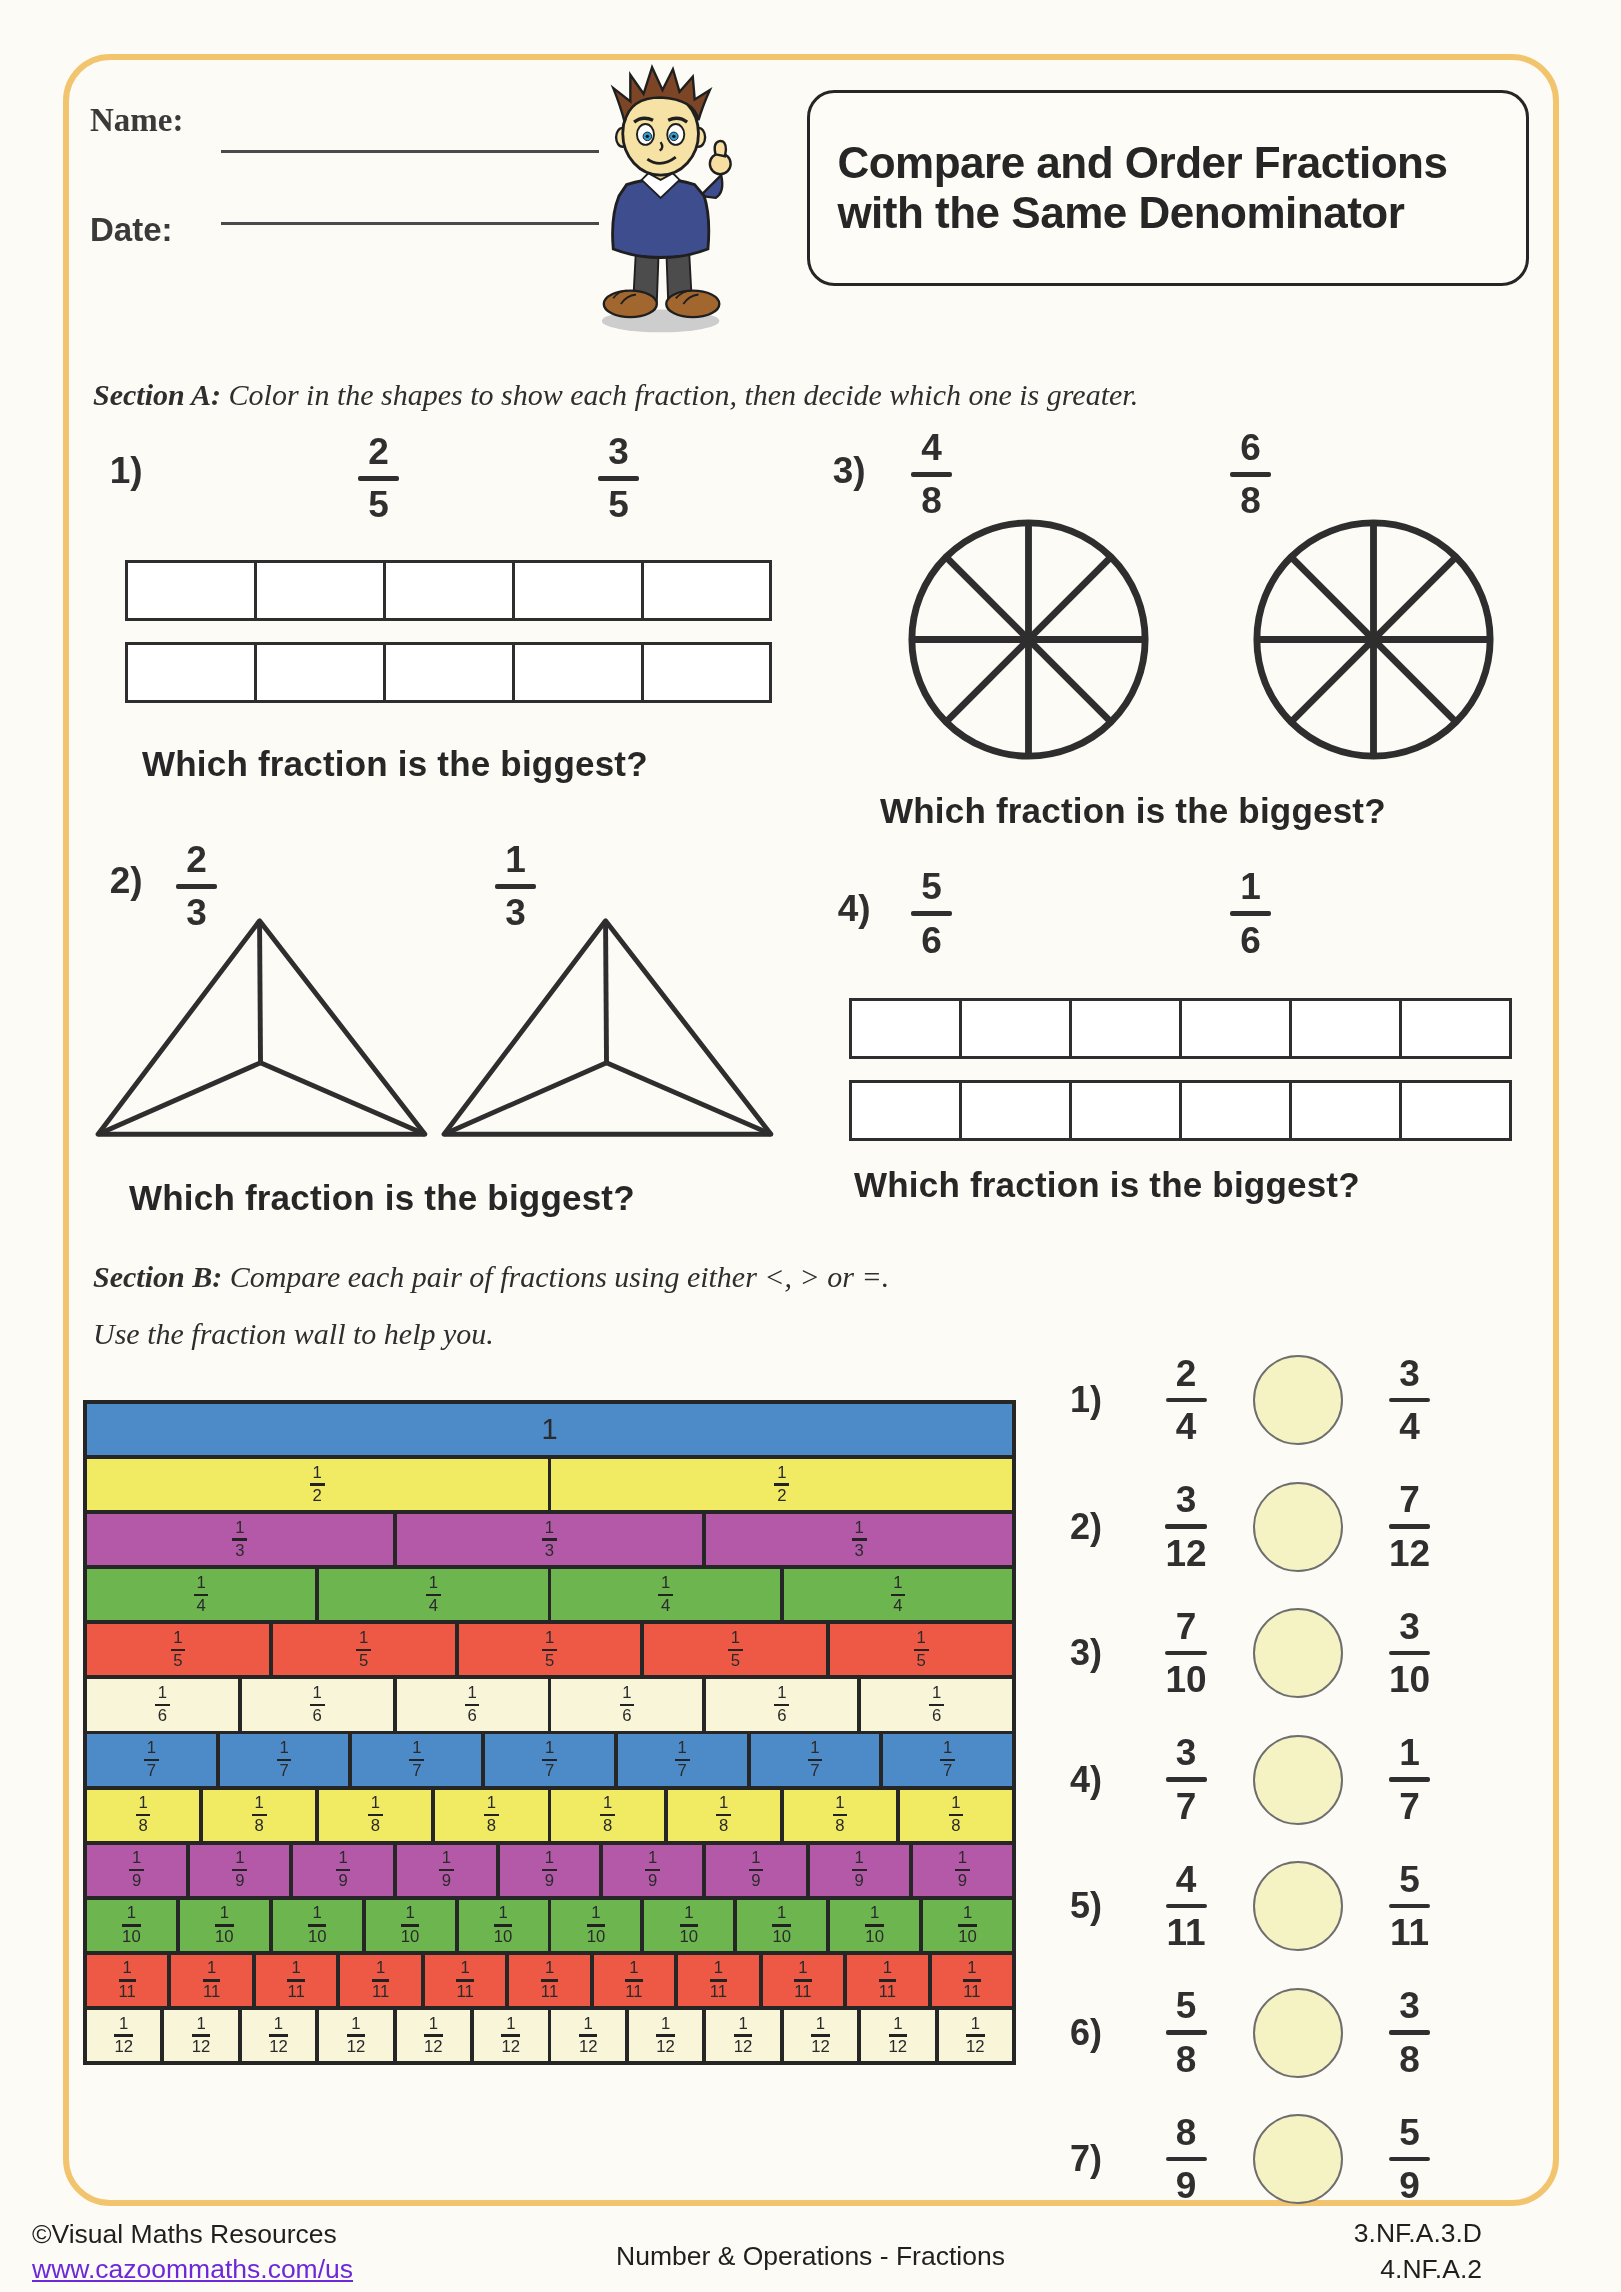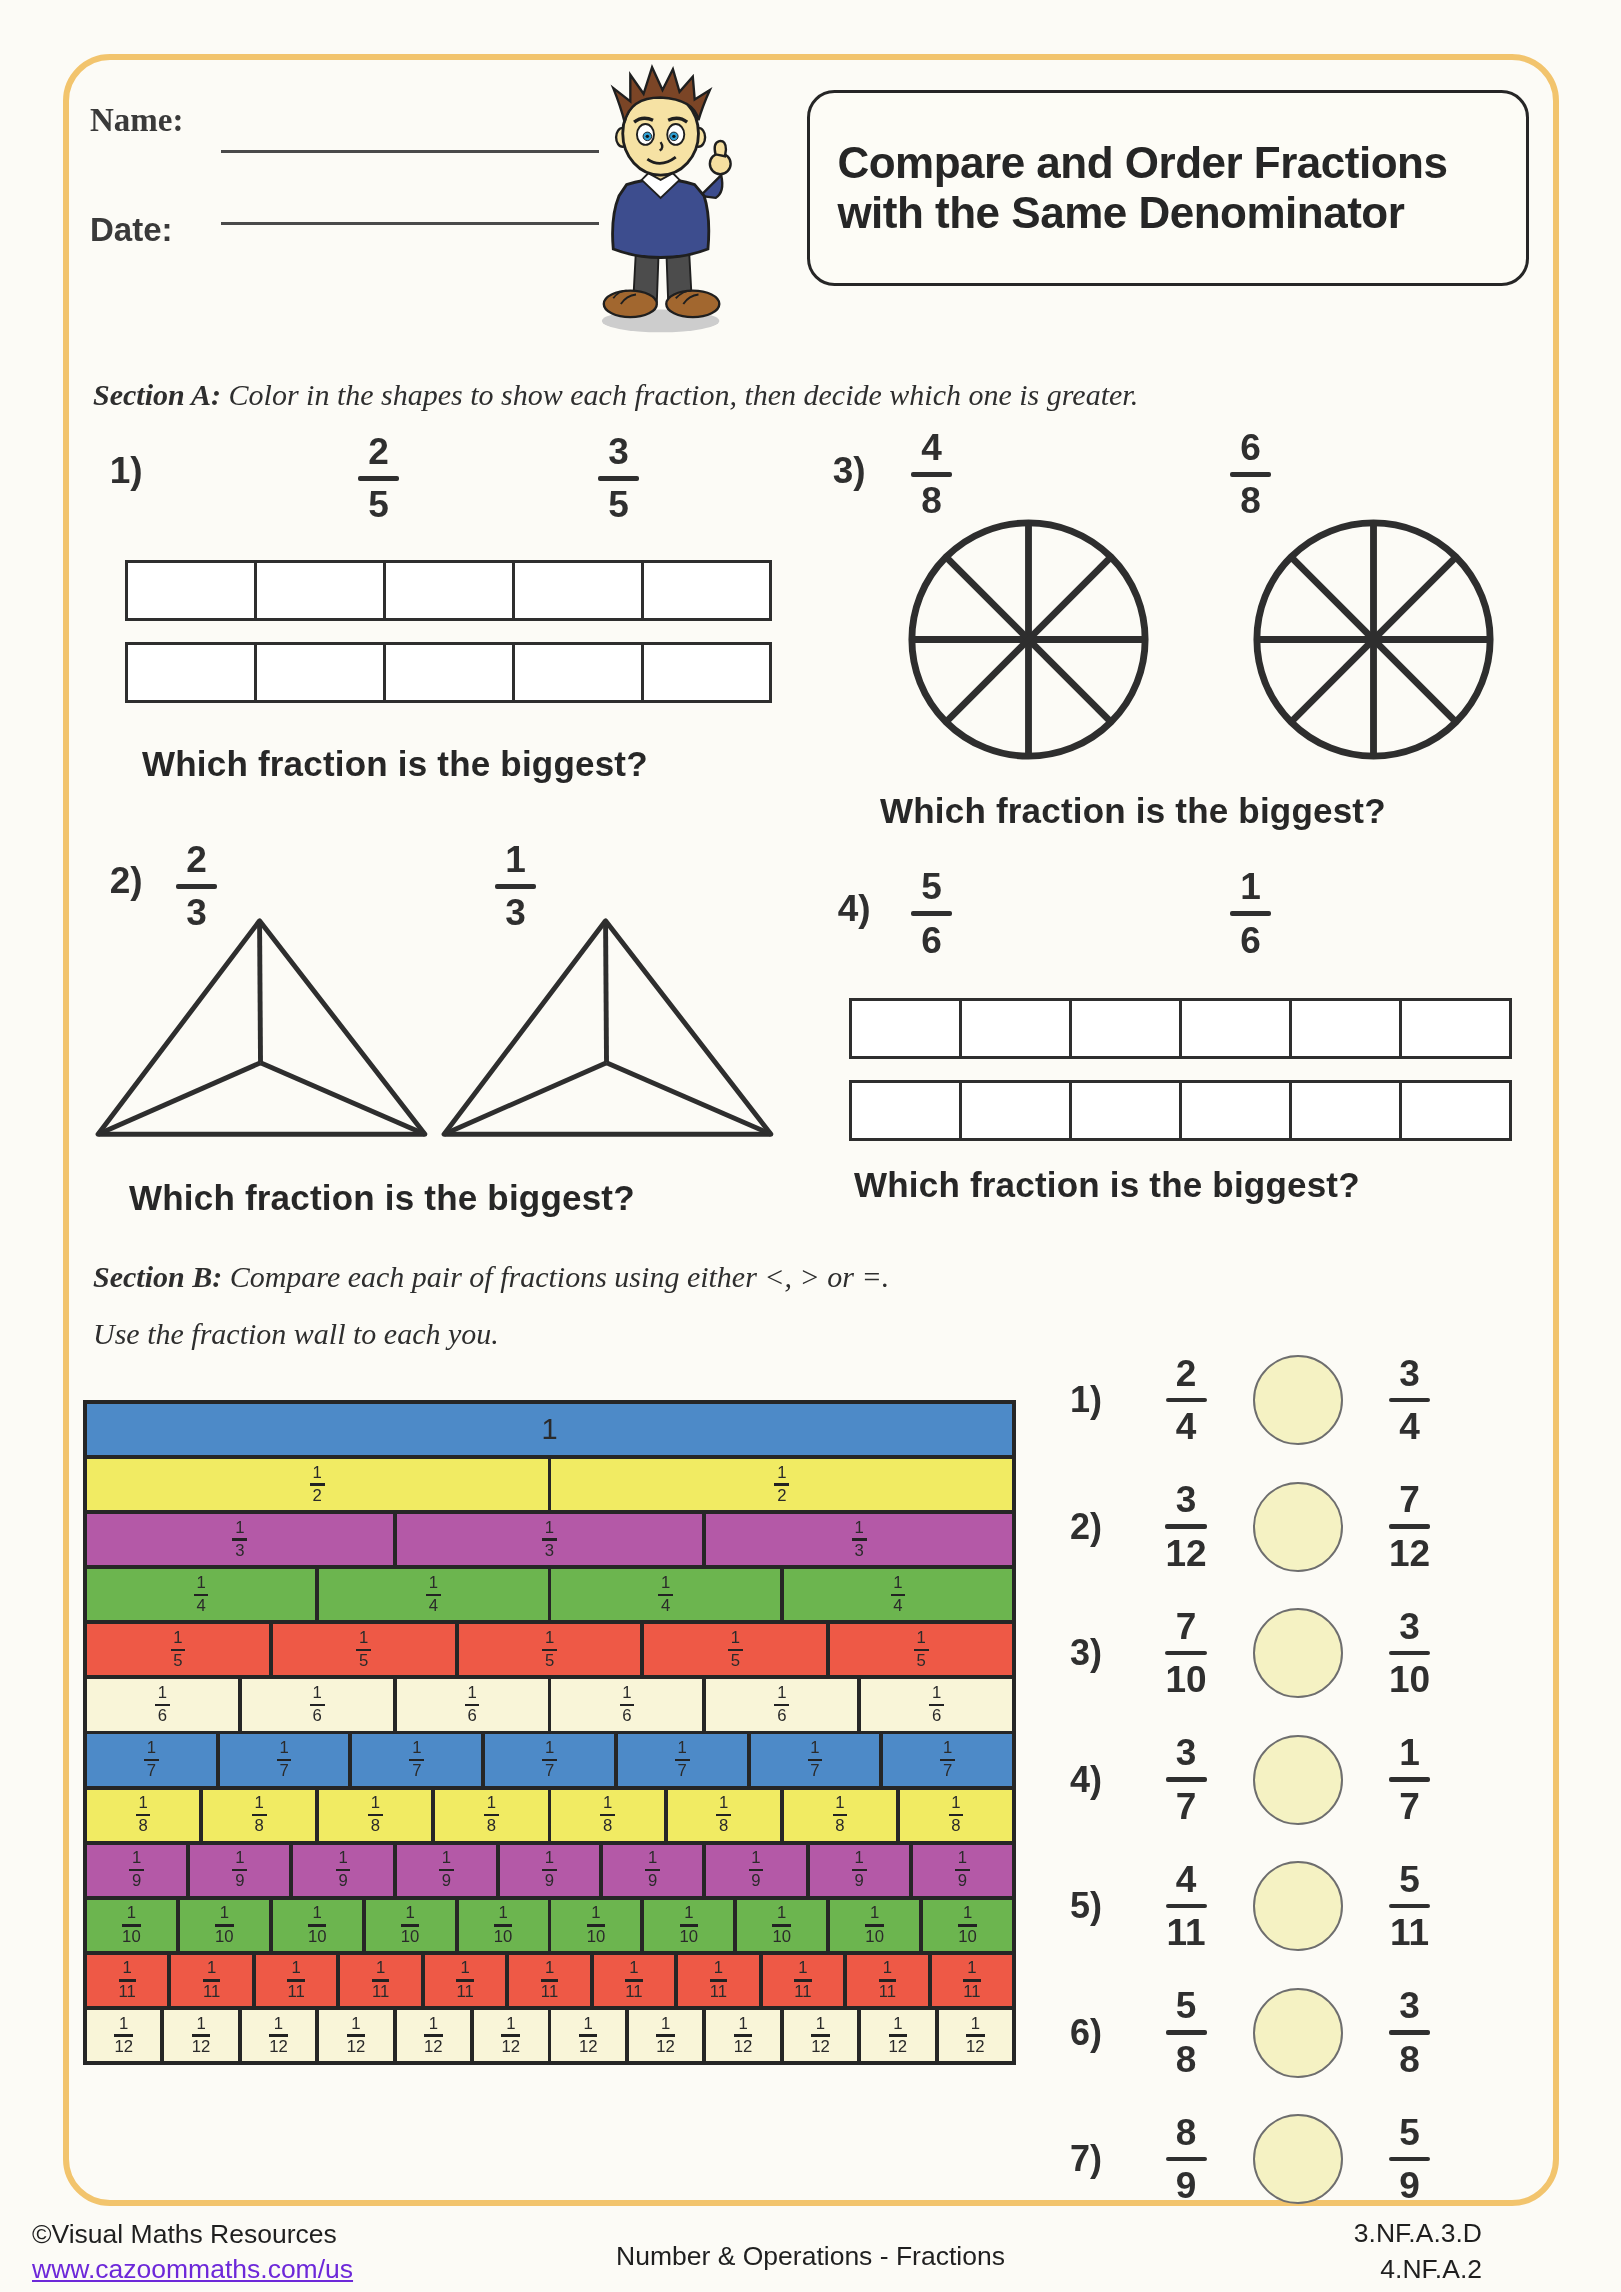--- a/index.html
+++ b/index.html
@@ -219,21 +219,21 @@
       <div class="bar-cell"></div>
       <div class="bar-cell"></div>
     </div>
   <div class="abs q" style="left:31px;top:302px;">Which fraction is the biggest?</div>
 </div>
 
 <div class="abs sec-head" style="left:93px;top:1260px;">
   <span class="shb">Section B:</span>
   <span>Compare each pair of fractions using either &lt;, &gt; or =.</span>
 </div>
-<div class="abs sec-head" style="left:93px;top:1317px;">Use the fraction wall to each you.</div>
+<div class="abs sec-head" style="left:93px;top:1317px;">Use the fraction wall to help you.</div>
 
 <div id="wall" class="abs">
     <div class="wall-row">
       <div class="wall-cell" style="background: rgb(77, 138, 200);">
         <span class="wall-one">1</span>
       </div>
     </div>
     <div class="wall-row">
       <div class="wall-cell" style="background: rgb(241, 235, 99);">
         <div class="frac sm">

